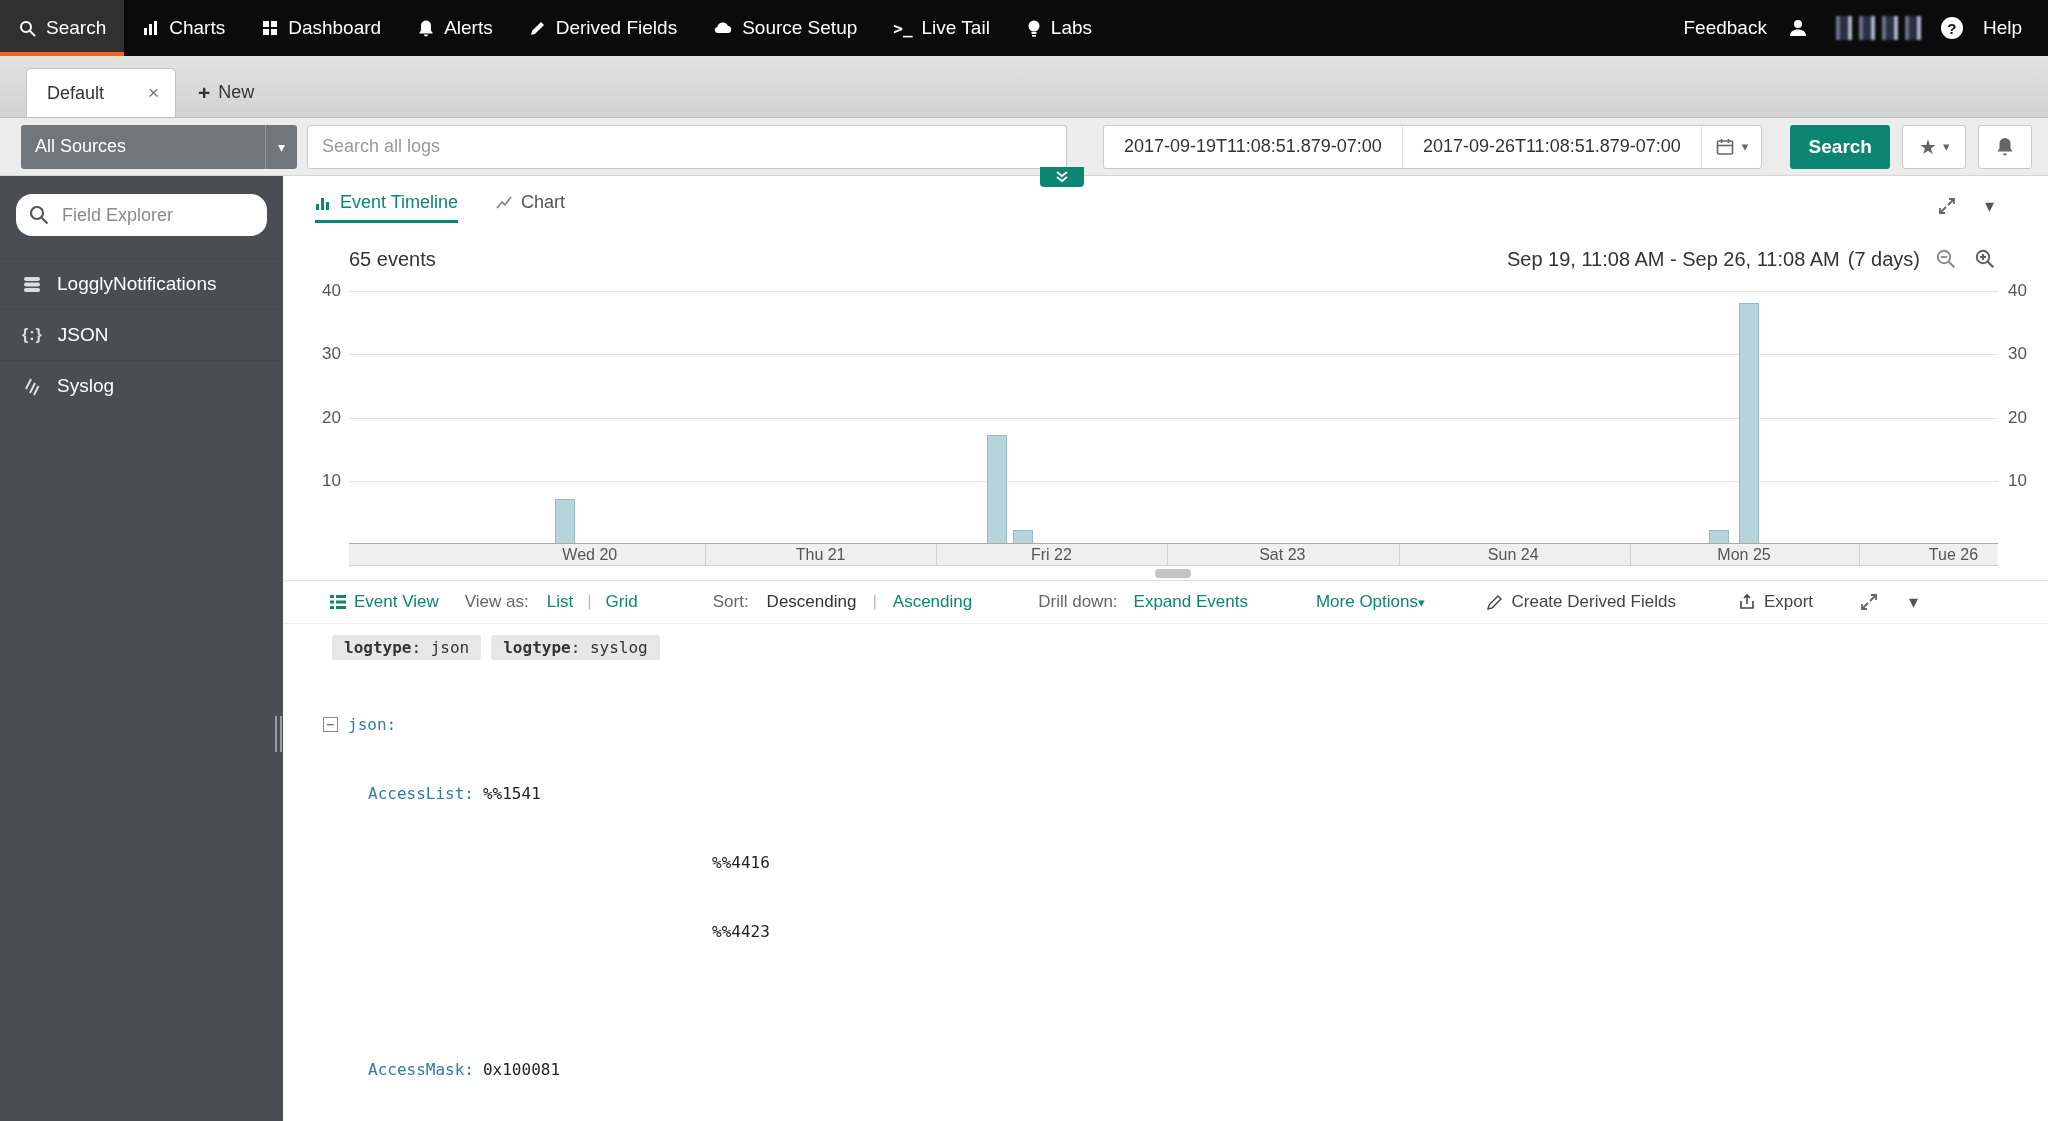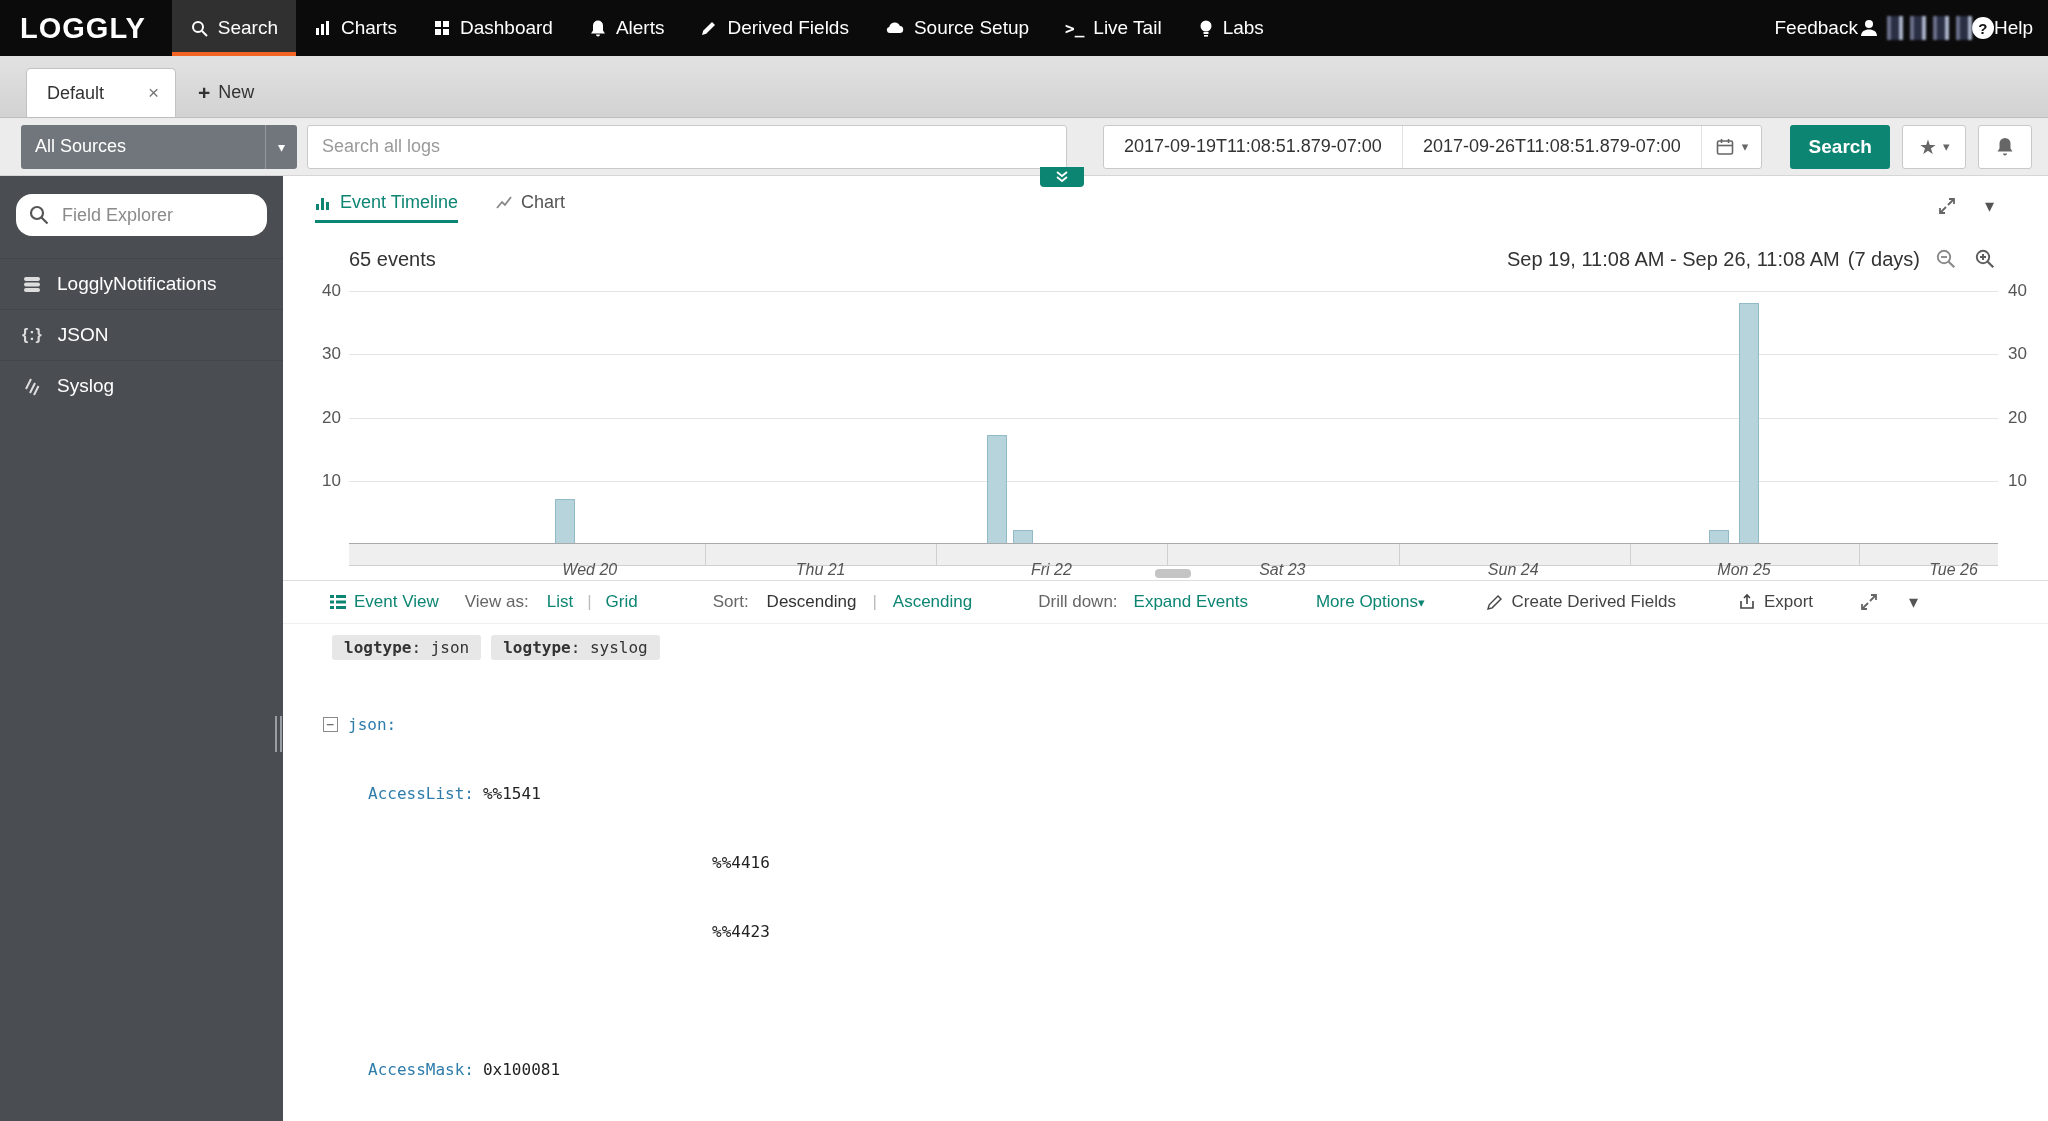--- a/index.html
+++ b/index.html
@@ -6,21 +6,21 @@
   html,body { width:2048px; height:1121px; overflow:hidden; }
   body { font-family:"Liberation Sans", sans-serif; background:#fff; position:relative; }
   svg { display:block; }
 
   
   .topnav { height:56px; background:#0b0b0b; display:flex; align-items:stretch; color:#fff; }
   .logo { display:flex; align-items:center; padding:0 26px 0 20px; font-size:29px; font-weight:bold; letter-spacing:1px; }
   .nav-item { display:flex; align-items:center; gap:9px; padding:0 18px; font-size:19px; cursor:pointer; position:relative; white-space:nowrap; }
   .nav-item.active { background:#303030; }
   .nav-item.active::after { content:""; position:absolute; left:0; right:0; bottom:0; height:4px; background:#F26522; }
-  .nav-right { margin-left:auto; display:flex; align-items:center; padding-right:15px; }
+  .nav-right { margin-left:auto; display:flex; align-items:center; gap:20px; padding-right:26px; }
   .term-ic { font-family:"DejaVu Sans Mono", monospace; font-size:16px; font-weight:bold; }
   .help-circ { width:22px; height:22px; border-radius:50%; background:#fff; color:#111; font-size:15px; font-weight:bold; display:flex; align-items:center; justify-content:center; }
 
   
   .tabbar { height:62px; background:linear-gradient(#e2e2e2,#d2d2d2); border-bottom:1px solid #bdbdbd; display:flex; align-items:flex-end; padding-left:26px; }
   .tab { height:49px; background:#fff; border:1px solid #c2c2c2; border-bottom:none; border-radius:5px 5px 0 0; display:flex; align-items:center; gap:20px; padding:0 16px 0 20px; font-size:18px; color:#333; min-width:150px; }
   .tab-close { color:#777; font-size:19px; cursor:pointer; margin-left:auto; }
   .newtab { display:flex; align-items:center; gap:8px; height:49px; padding:0 22px; font-size:18px; color:#333; cursor:pointer; }
   .newtab .plus { font-size:21px; font-weight:bold; }
 
@@ -72,21 +72,21 @@
 
   
   .chart-area { position:relative; margin:16px 50px 0 66px; height:292px; }
   .plot { position:absolute; top:3px; left:0; right:0; height:253px; border-bottom:1px solid #a9a9a9; }
   .gridline { position:absolute; left:0; right:0; height:1px; background:#e4e4e4; }
   .ylab { position:absolute; width:42px; font-size:17px; color:#555; }
   .ylab.left { left:-50px; text-align:right; }
   .ylab.right { right:-52px; text-align:left; }
   .bar { position:absolute; bottom:0; width:20px; background:#B7D4DD; border:1px solid #93BAC7; border-bottom:none; }
   .xaxis { position:absolute; top:256px; left:0; right:0; height:22px; background:#efefef; border-bottom:1px solid #cfcfcf; }
-  .xlab { position:absolute; top:17px; transform:translateX(-50%); font-size:16px; color:#555; white-space:nowrap;font-style:italic; }
+  .xlab { position:absolute; top:2px; transform:translateX(-50%); font-size:16px; color:#555; white-space:nowrap; }
   .xsep { position:absolute; top:0; bottom:0; width:1px; background:#cfcfcf; }
   .scroll-handle { position:absolute; top:281px; left:806px; width:36px; height:9px; background:#c4c4c4; border-radius:4px; cursor:ew-resize; }
 
   
   .etoolbar { height:44px; border-top:1px solid #ddd; border-bottom:1px solid #efefef; display:flex; align-items:center; font-size:17px; color:#666; padding:0 45px 0 47px; white-space:nowrap; }
   .etoolbar .lnk { color:#0D8573; cursor:pointer; }
   .etoolbar .strong { color:#333; }
   .etoolbar .dim { color:#bbb; }
   .ico-txt { display:flex; align-items:center; gap:8px; color:#444; cursor:pointer; }
   .ml14{margin-left:14px}.ml16{margin-left:16px}.ml18{margin-left:18px}.ml26{margin-left:26px}.ml46{margin-left:46px}.ml61{margin-left:61px}.ml62{margin-left:62px}
@@ -105,21 +105,20 @@
   .minusbox { display:inline-flex; width:15px; height:15px; border:1px solid #8a8a8a; background:#fff; color:#555; font-size:13px; line-height:13px; align-items:center; justify-content:center; margin-right:10px; cursor:pointer; }
   .k { color:#2E7CAB; margin-right:9px; cursor:pointer; }
   .v { color:#222; }
   .redact { display:inline-block; height:15px; vertical-align:middle; border-radius:1px; filter:blur(1.3px); }
   .redact.user { width:92px; height:24px; filter:blur(1.1px); background:repeating-linear-gradient(90deg,#0c0c0c 0 7px,#6a6f8a 7px 11px,#2b2f44 11px 19px,#aab2c8 19px 23px); }
 </style>
 </head>
 <body>
 
 <header class="topnav">
-  <div class="logo">LOGGLY</div>
 
   <div class="nav-item active">
     <span>
         <svg width="19" height="19" viewBox="0 0 19 19">
           <circle cx="8" cy="8" r="5" stroke="#fff" stroke-width="2" fill="none"></circle>
           <path d="M12 12l5 5" stroke="#fff" stroke-width="2"></path>
         </svg>
       </span>
     <span>Search</span>
   </div>

